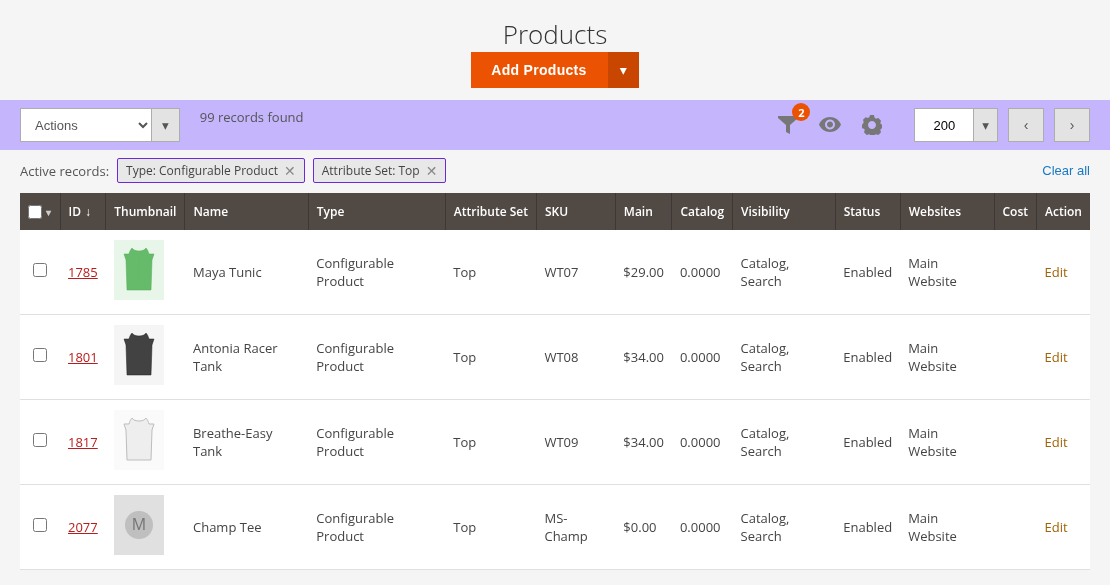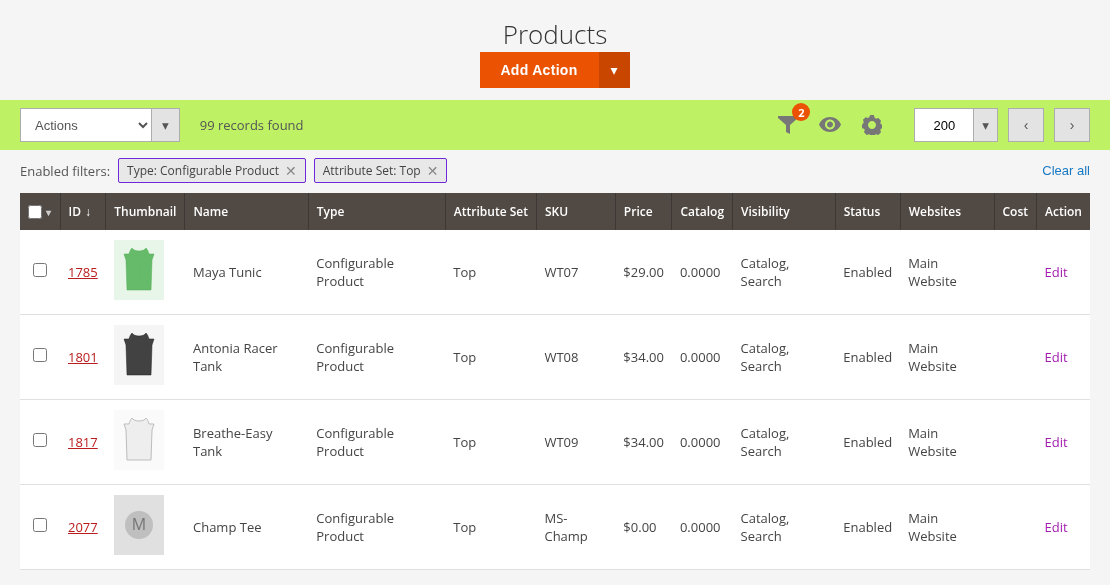--- a/index.html
+++ b/index.html
@@ -15,22 +15,22 @@
     .add-product-btn {
       background: #eb5202; color: #fff; border: none; padding: 10px 20px;
       font-size: 14px; font-weight: 600; cursor: pointer; letter-spacing: 0.3px;
     }
     .add-product-dropdown {
       background: #c94600; color: #fff; border: none; border-left: 1px solid #eb5202;
       padding: 0 12px; cursor: pointer; font-size: 14px;
     }
 
     .toolbar {
-      display: flex; align-items: center; padding: 8px 20px;
-      background: #bef264; gap: 12px;
+      display: flex; align-items: flex-start; padding: 8px 20px;
+      background: #c4b5fd; gap: 12px;
     }
     .actions-select-wrapper {
       display: flex; align-items: center; border: 1px solid #adadad;
       background: #fff; height: 34px;
     }
     .actions-select {
       border: none; background: transparent; padding: 0 10px;
       font-size: 13px; color: #555; height: 100%; cursor: pointer; outline: none;
       min-width: 130px;
     }
@@ -107,34 +107,34 @@
     tbody td { padding: 10px 8px; vertical-align: middle; font-size: 13px; color: #444; }
 
     .checkbox-cell { width: 40px; text-align: center; }
     .checkbox-header { width: 40px; }
 
     .header-checkbox-wrapper { display: flex; align-items: center; gap: 4px; }
     .header-caret { color: #ccc; font-size: 10px; cursor: pointer; }
 
     input[type="checkbox"] { cursor: pointer; width: 14px; height: 14px; }
 
-    .edit-link { color: #a21caf; text-decoration: none; text-align: center; }
+    .edit-link { color: #a16207; text-decoration: none; text-align: center; }
 
     .id-cell { color: #b91c1c; cursor: pointer; text-decoration: underline; }
 
     
     .thumb-svg { width: 50px; height: 60px; }
   </style>
 </head>
 <body>
 
 <div class="page-header">
   <h1 class="page-title">Products</h1>
   <div class="add-product-btn-group">
-    <button class="add-product-btn">Add Action</button>
+    <button class="add-product-btn">Add Products</button>
     <button class="add-product-dropdown">
       <span>▾</span>
     </button>
   </div>
 </div>
 
 <div class="toolbar">
   <div class="actions-select-wrapper">
     <select class="actions-select">
       <option>Actions</option>
@@ -173,21 +173,21 @@
         <span>▾</span>
       </button>
     </div>
 
     <button class="nav-btn">‹</button>
     <button class="nav-btn">›</button>
   </div>
 </div>
 
 <div class="active-filters">
-  <span class="active-filters-label">Enabled filters:</span>
+  <span class="active-filters-label">Active records:</span>
 
   <div class="filter-tag">
     <span>Type: Configurable Product</span>
     <button class="filter-tag-close">✕</button>
   </div>
 
   <div class="filter-tag">
     <span>Attribute Set: Top</span>
     <button class="filter-tag-close">✕</button>
   </div>
@@ -220,21 +220,21 @@
         <th>
           <span>Type</span>
         </th>
         <th>
           <span>Attribute Set</span>
         </th>
         <th>
           <span>SKU</span>
         </th>
         <th>
-          <span>Price</span>
+          <span>Main</span>
         </th>
         <th>
           <span>Catalog</span>
         </th>
         <th>
           <span>Visibility</span>
         </th>
         <th>
           <span>Status</span>
         </th>

